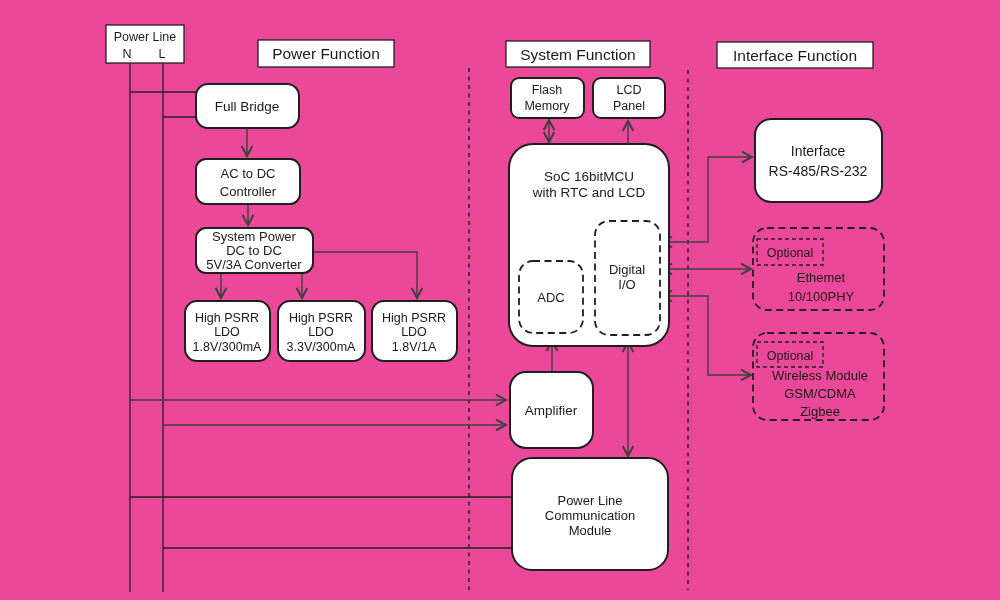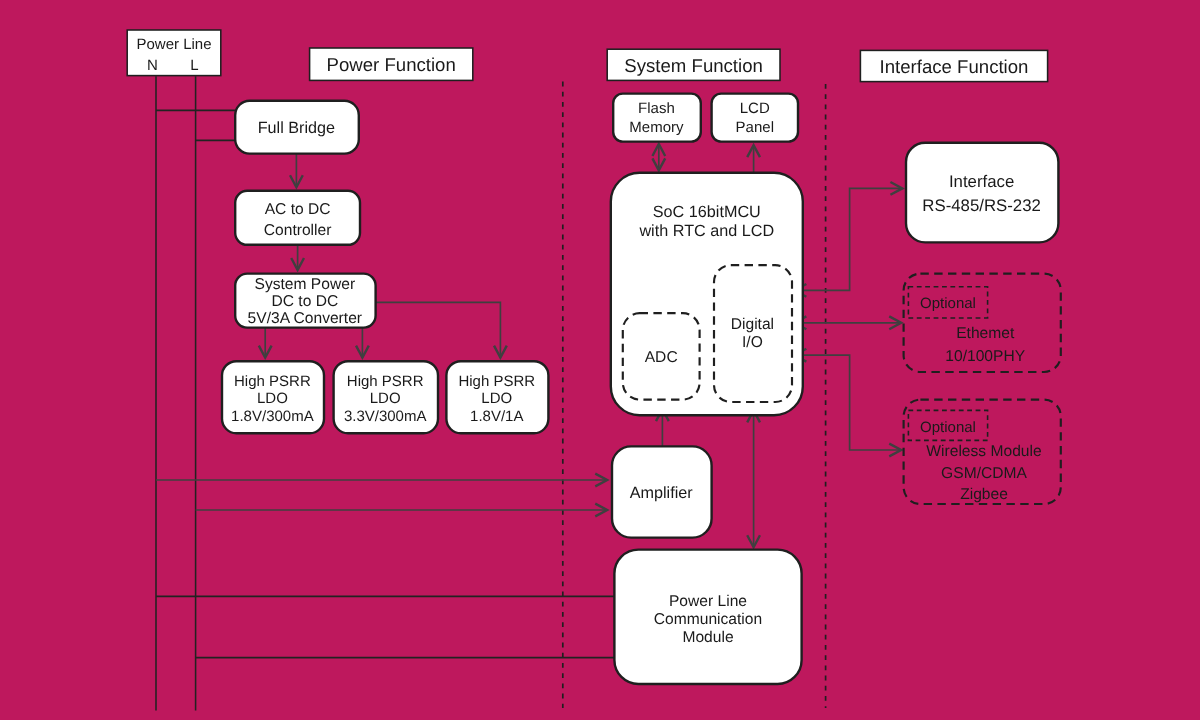--- a/index.html
+++ b/index.html
@@ -1,16 +1,16 @@
 <!DOCTYPE html>
 <html><head>
 <meta charset="utf-8">
 <style>
   html,body{margin:0;padding:0;background:#ffffff;}
-  .stage{width:1000px;height:600px;position:relative;background:#be185d;overflow:hidden;}
+  .stage{width:1000px;height:600px;position:relative;background:#ec4899;overflow:hidden;}
   svg{display:block;}
   svg text{font-family:"Liberation Sans","DejaVu Sans",sans-serif;fill:#1a1a1a;text-anchor:middle;}
   .t{font-size:13px;}
   .t-sm{font-size:12.5px;}
   .t-h{font-size:15.5px;}
   .t-md{font-size:13.5px;}
   .t-if{font-size:14px;}
   .box{fill:#ffffff;stroke:#1f1f1f;stroke-width:2;}
   .box-thin{fill:#ffffff;stroke:#1f1f1f;stroke-width:1.3;}
   .box-dash{fill:none;stroke:#1f1f1f;stroke-width:1.8;stroke-dasharray:7 4.5;}

